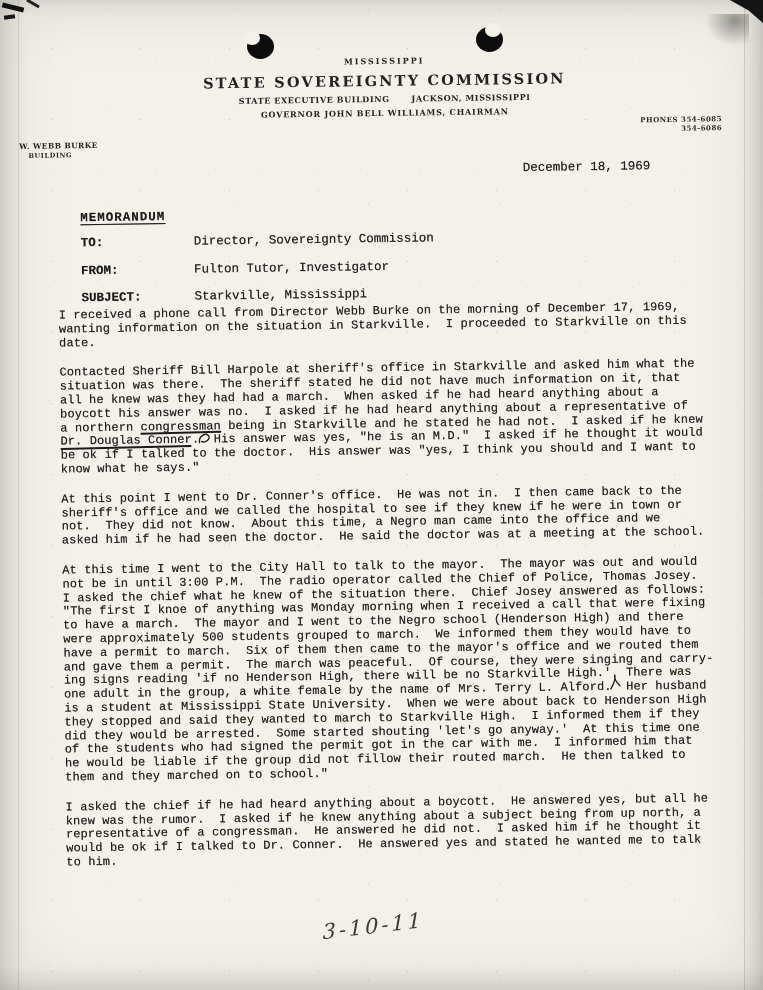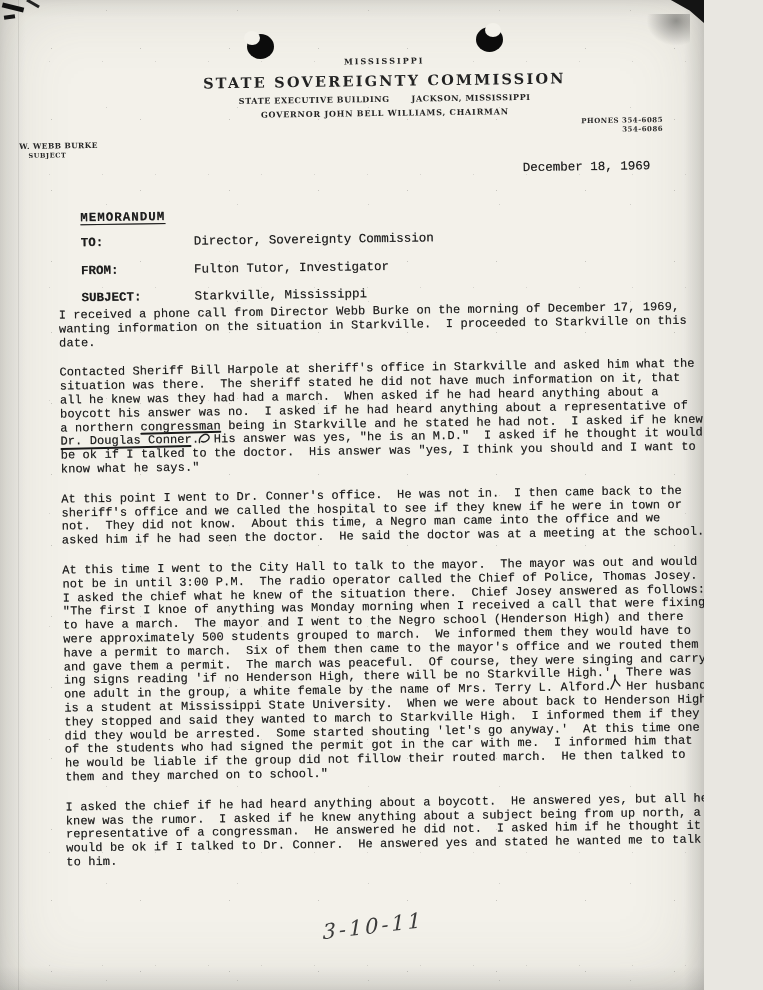--- a/index.html
+++ b/index.html
@@ -1,18 +1,18 @@
 <!DOCTYPE html>
 <html><head>
 <meta charset="utf-8">
 <title>Scanned Memorandum</title>
 <style>
   html,body { margin:0; padding:0; background:#e9e7e1; }
   .page {
-    position:relative; width:704px; height:990px;
+    position:relative; width:763px; height:990px;
     background:#f3f1ea;
     overflow:hidden;
     font-family:"Liberation Mono", monospace;
     color:#1d1d1d;
     box-shadow: inset 0 0 70px rgba(95,92,85,0.18), inset 0 0 8px rgba(0,0,0,0.05);
   }
   
   .edge-shade {
     position:absolute; inset:0; pointer-events:none;
     background:
@@ -125,21 +125,21 @@
       <div class="lh-chair">GOVERNOR JOHN BELL WILLIAMS, CHAIRMAN</div>
     </header>
 
     <div class="phones">
       <div>PHONES 354-6085</div>
       <div>354-6086</div>
     </div>
 
     <div class="director">
       <div class="name">W. WEBB BURKE</div>
-      <div class="title">SUBJECT</div>
+      <div class="title">BUILDING</div>
     </div>
 
     <div class="date-line tw">December 18, 1969</div>
 
     <div class="memo-heading tw">MEMORANDUM</div>
 
     <div class="memo-fields tw">
       <div class="memo-row">
         <span class="label">TO:</span><span>Director, Sovereignty Commission</span>
       </div>

